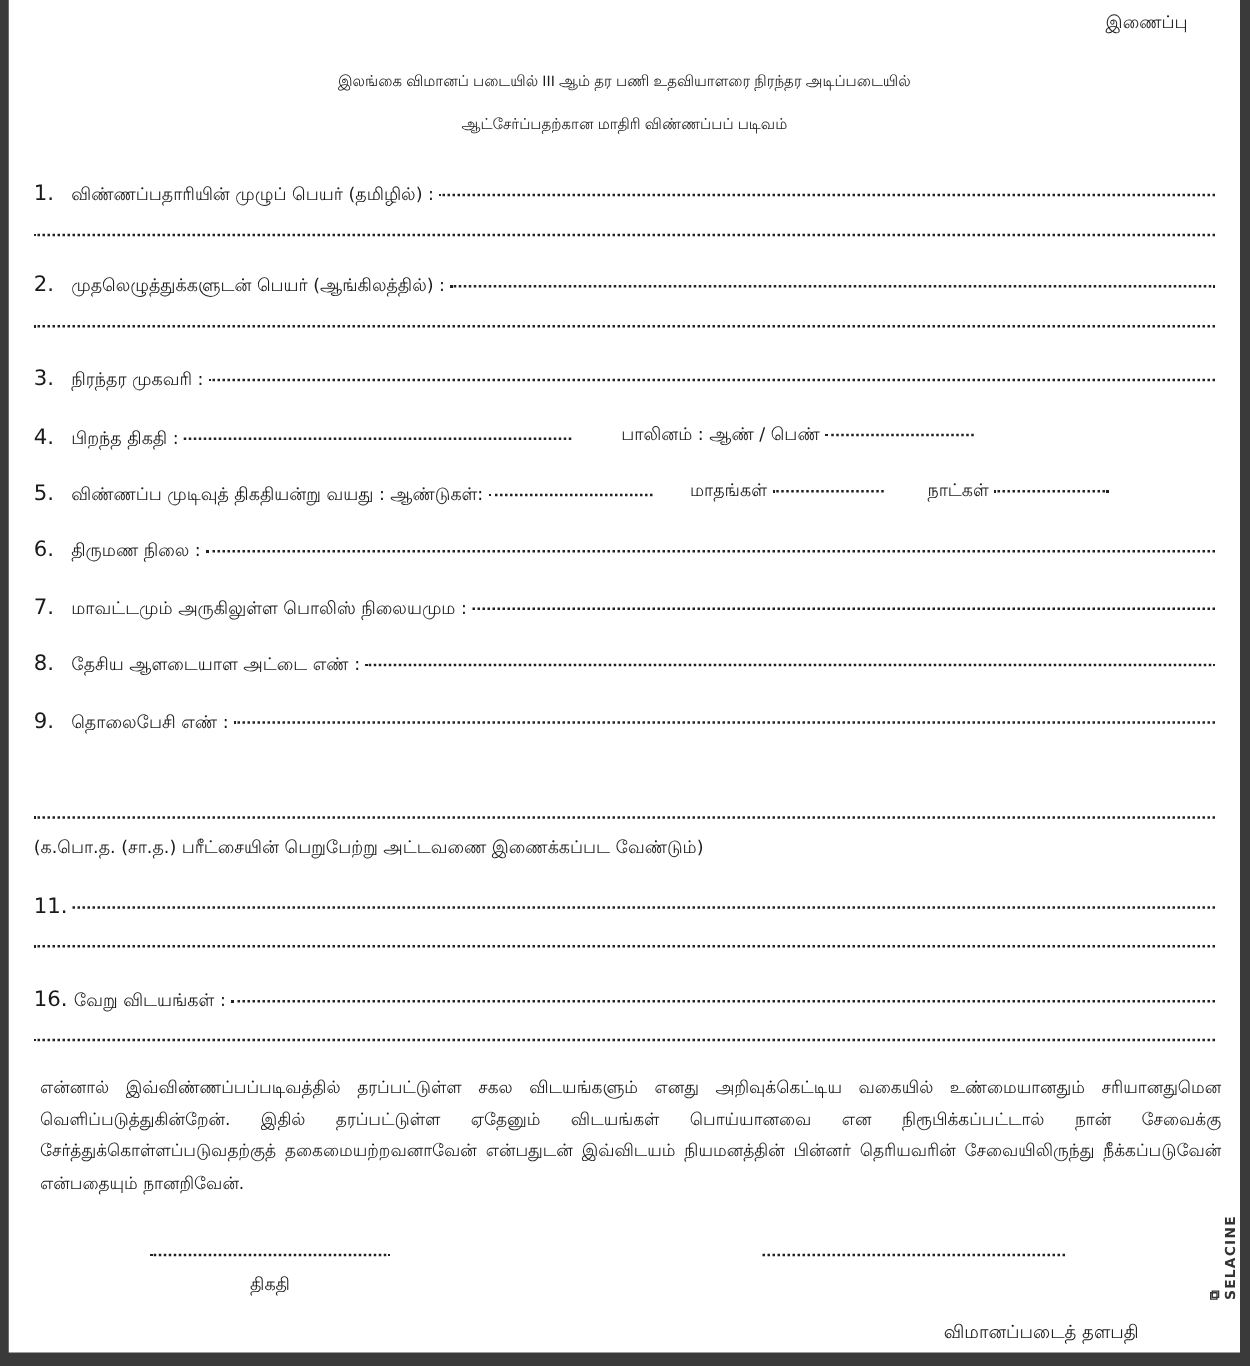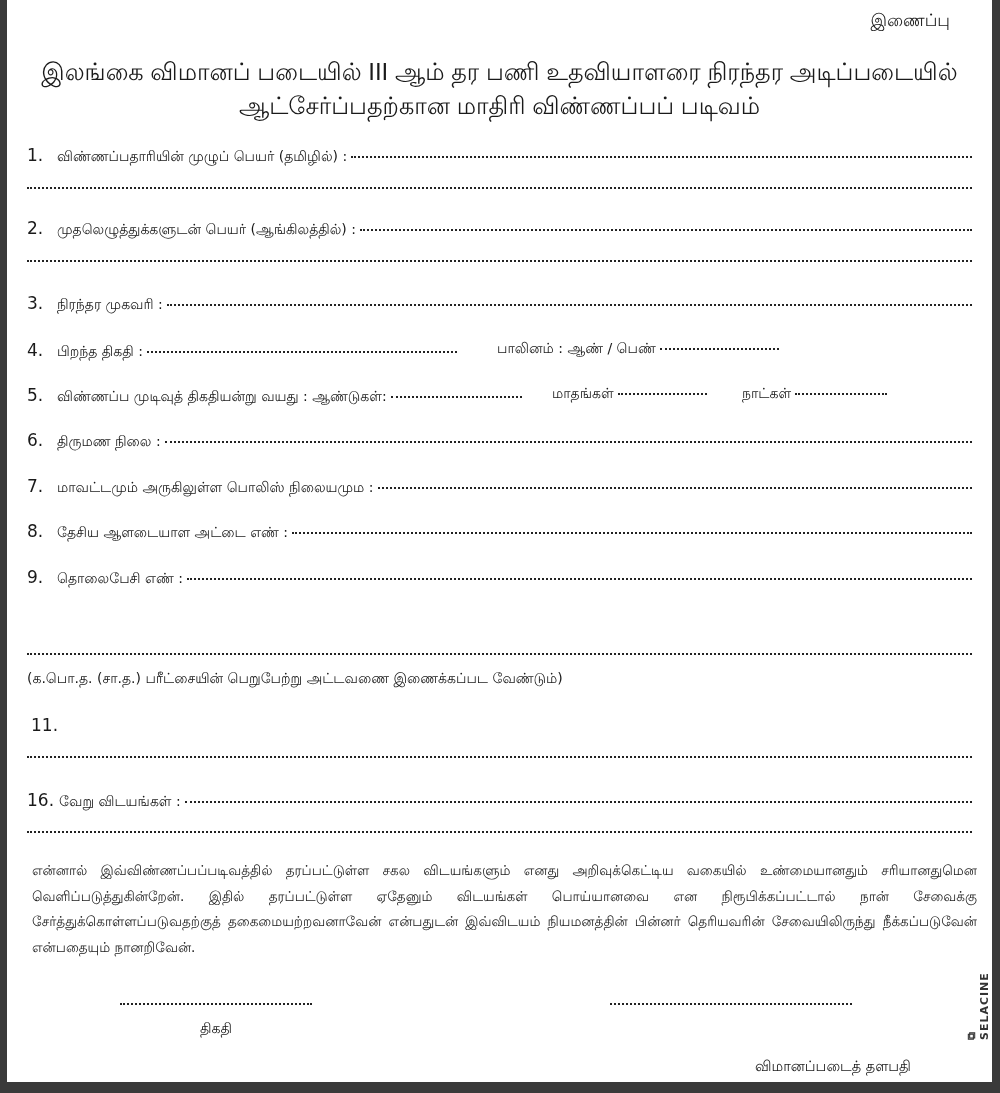--- a/index.html
+++ b/index.html
@@ -1,21 +1,21 @@
 <!DOCTYPE html>
 <html><head>
 <meta charset="utf-8">
 <style>
   html, body { margin:0; padding:0; }
   body { width:1000px; height:1093px; background:#3a3a3a; position:relative; overflow:hidden;
          font-family:"DejaVu Sans","Liberation Sans",sans-serif; color:#1a1a1a; }
   .page { position:absolute; left:7px; top:0; width:985px; height:1082px; background:#fff; }
   .abs { position:absolute; white-space:nowrap; }
-  .annex { right:42px; top:10px; font-size:17px;margin-left:48px; }
-  .title { left:0; width:985px; text-align:center; font-size:24px; font-family:"Liberation Sans",sans-serif; }
+  .annex { right:42px; top:10px; font-size:14px;margin-left:48px; }
+  .title { left:0; width:985px; text-align:center; font-size:12px; font-family:"Liberation Sans",sans-serif; }
   .title1 { top:58px; }
   .title2 { top:92px; }
   .field { font-size:14px; display:flex; align-items:baseline; }
   .num { font-size:17px; display:inline-block; }
   .dots { flex:1; border-bottom:2px dotted #222; margin-left:4px; height:1px; transform:translateY(-3px); }
   .dotline { position:absolute; border-bottom:2px dotted #222; height:1px; }
   .note { font-size:14px; }
   .decl { left:25px; width:945px; font-size:13.6px; line-height:25.5px; text-align:justify; white-space:normal; }
   .decl p { margin:0; text-align-last:left; }
   .sigdots { position:absolute; border-bottom:2px dotted #222; height:1px; }
@@ -97,21 +97,21 @@
 
   <div class="abs field" style="left:20px; top:567px; width:945px;">
     <span class="num" style="width:30px">9.</span>
     <span>தொலைபேசி எண் :</span>
     <span class="dots"></span>
   </div>
 
   <div class="dotline" style="left:20px; top:652px; width:945px;"></div>
   <div class="abs note" style="left:20px; top:670px;">(க.பொ.த. (சா.த.) பரீட்சையின் பெறுபேற்று அட்டவணை இணைக்கப்பட வேண்டும்)</div>
 
-  <div class="abs field" style="left:20px; top:715px; width:945px;flex-direction:column;">
+  <div class="abs field" style="left:20px; top:715px; width:945px;">
     <span class="num">11.</span>
     <span class="dots"></span>
   </div>
   <div class="dotline" style="left:20px; top:755px; width:945px;"></div>
 
   <div class="abs field" style="left:20px; top:790px; width:945px;">
     <span class="num">16.</span>
     <span style="margin-left:5px">வேறு விடயங்கள் :</span>
     <span class="dots"></span>
   </div>

